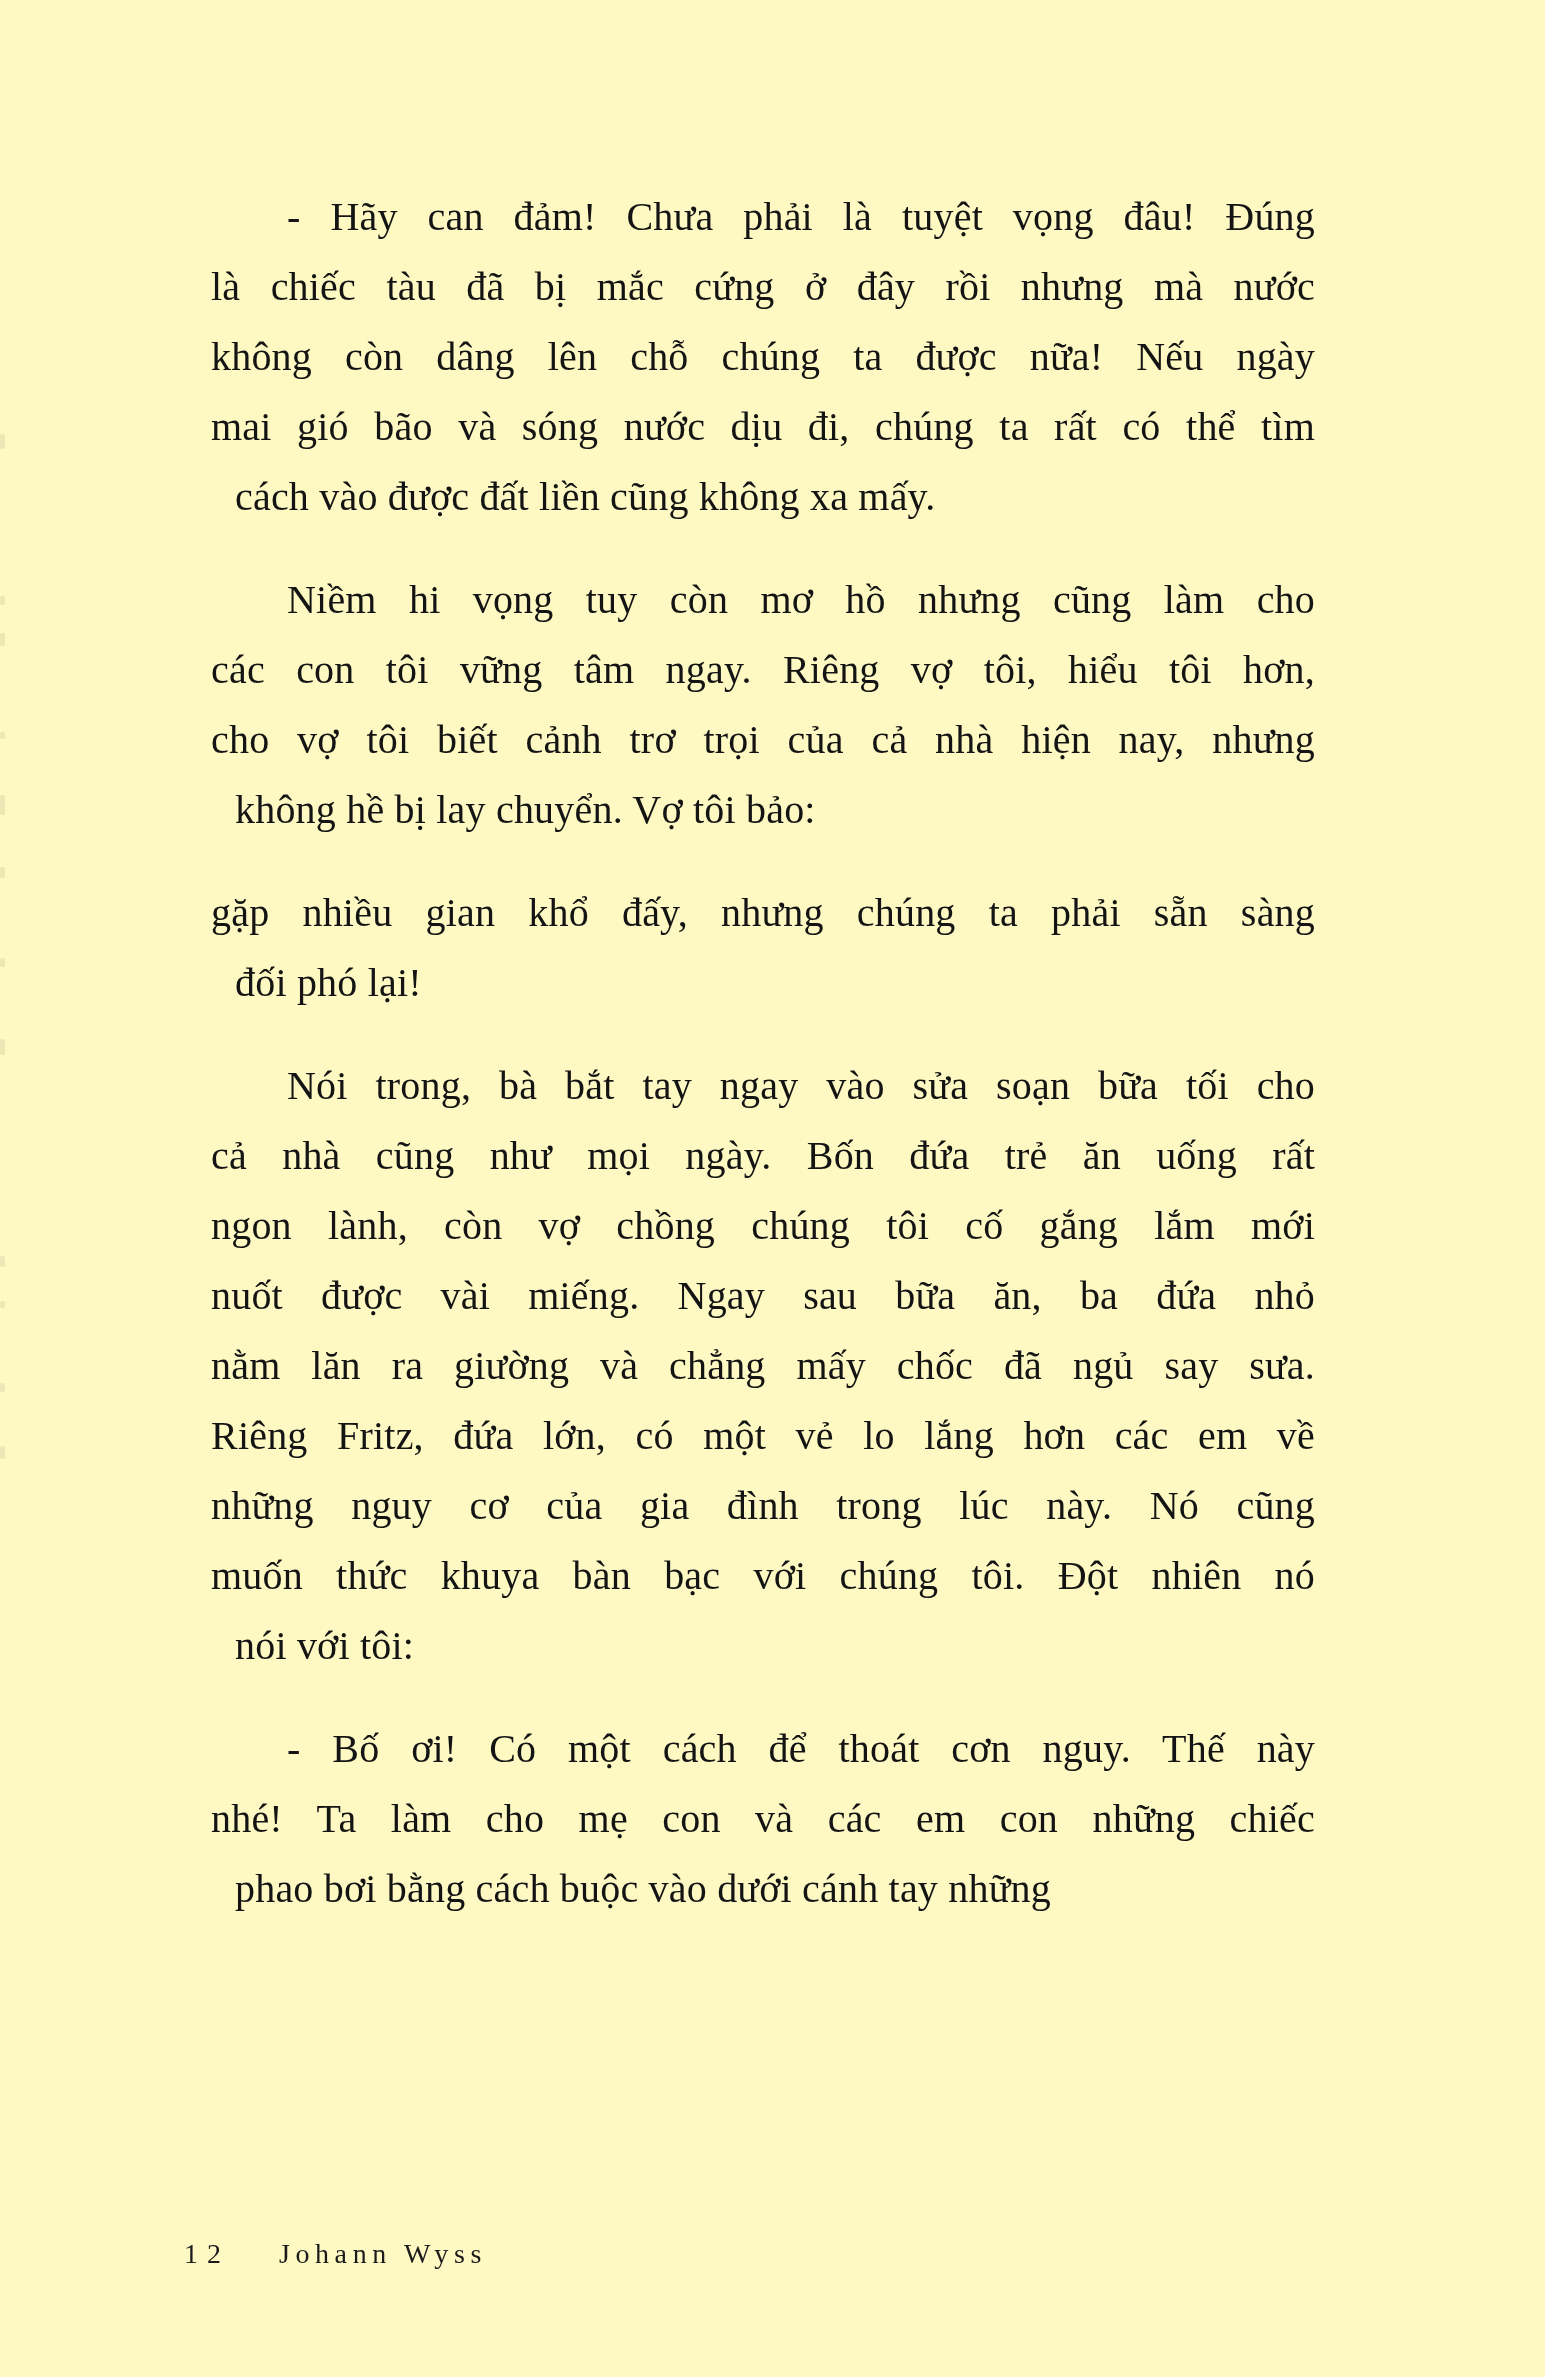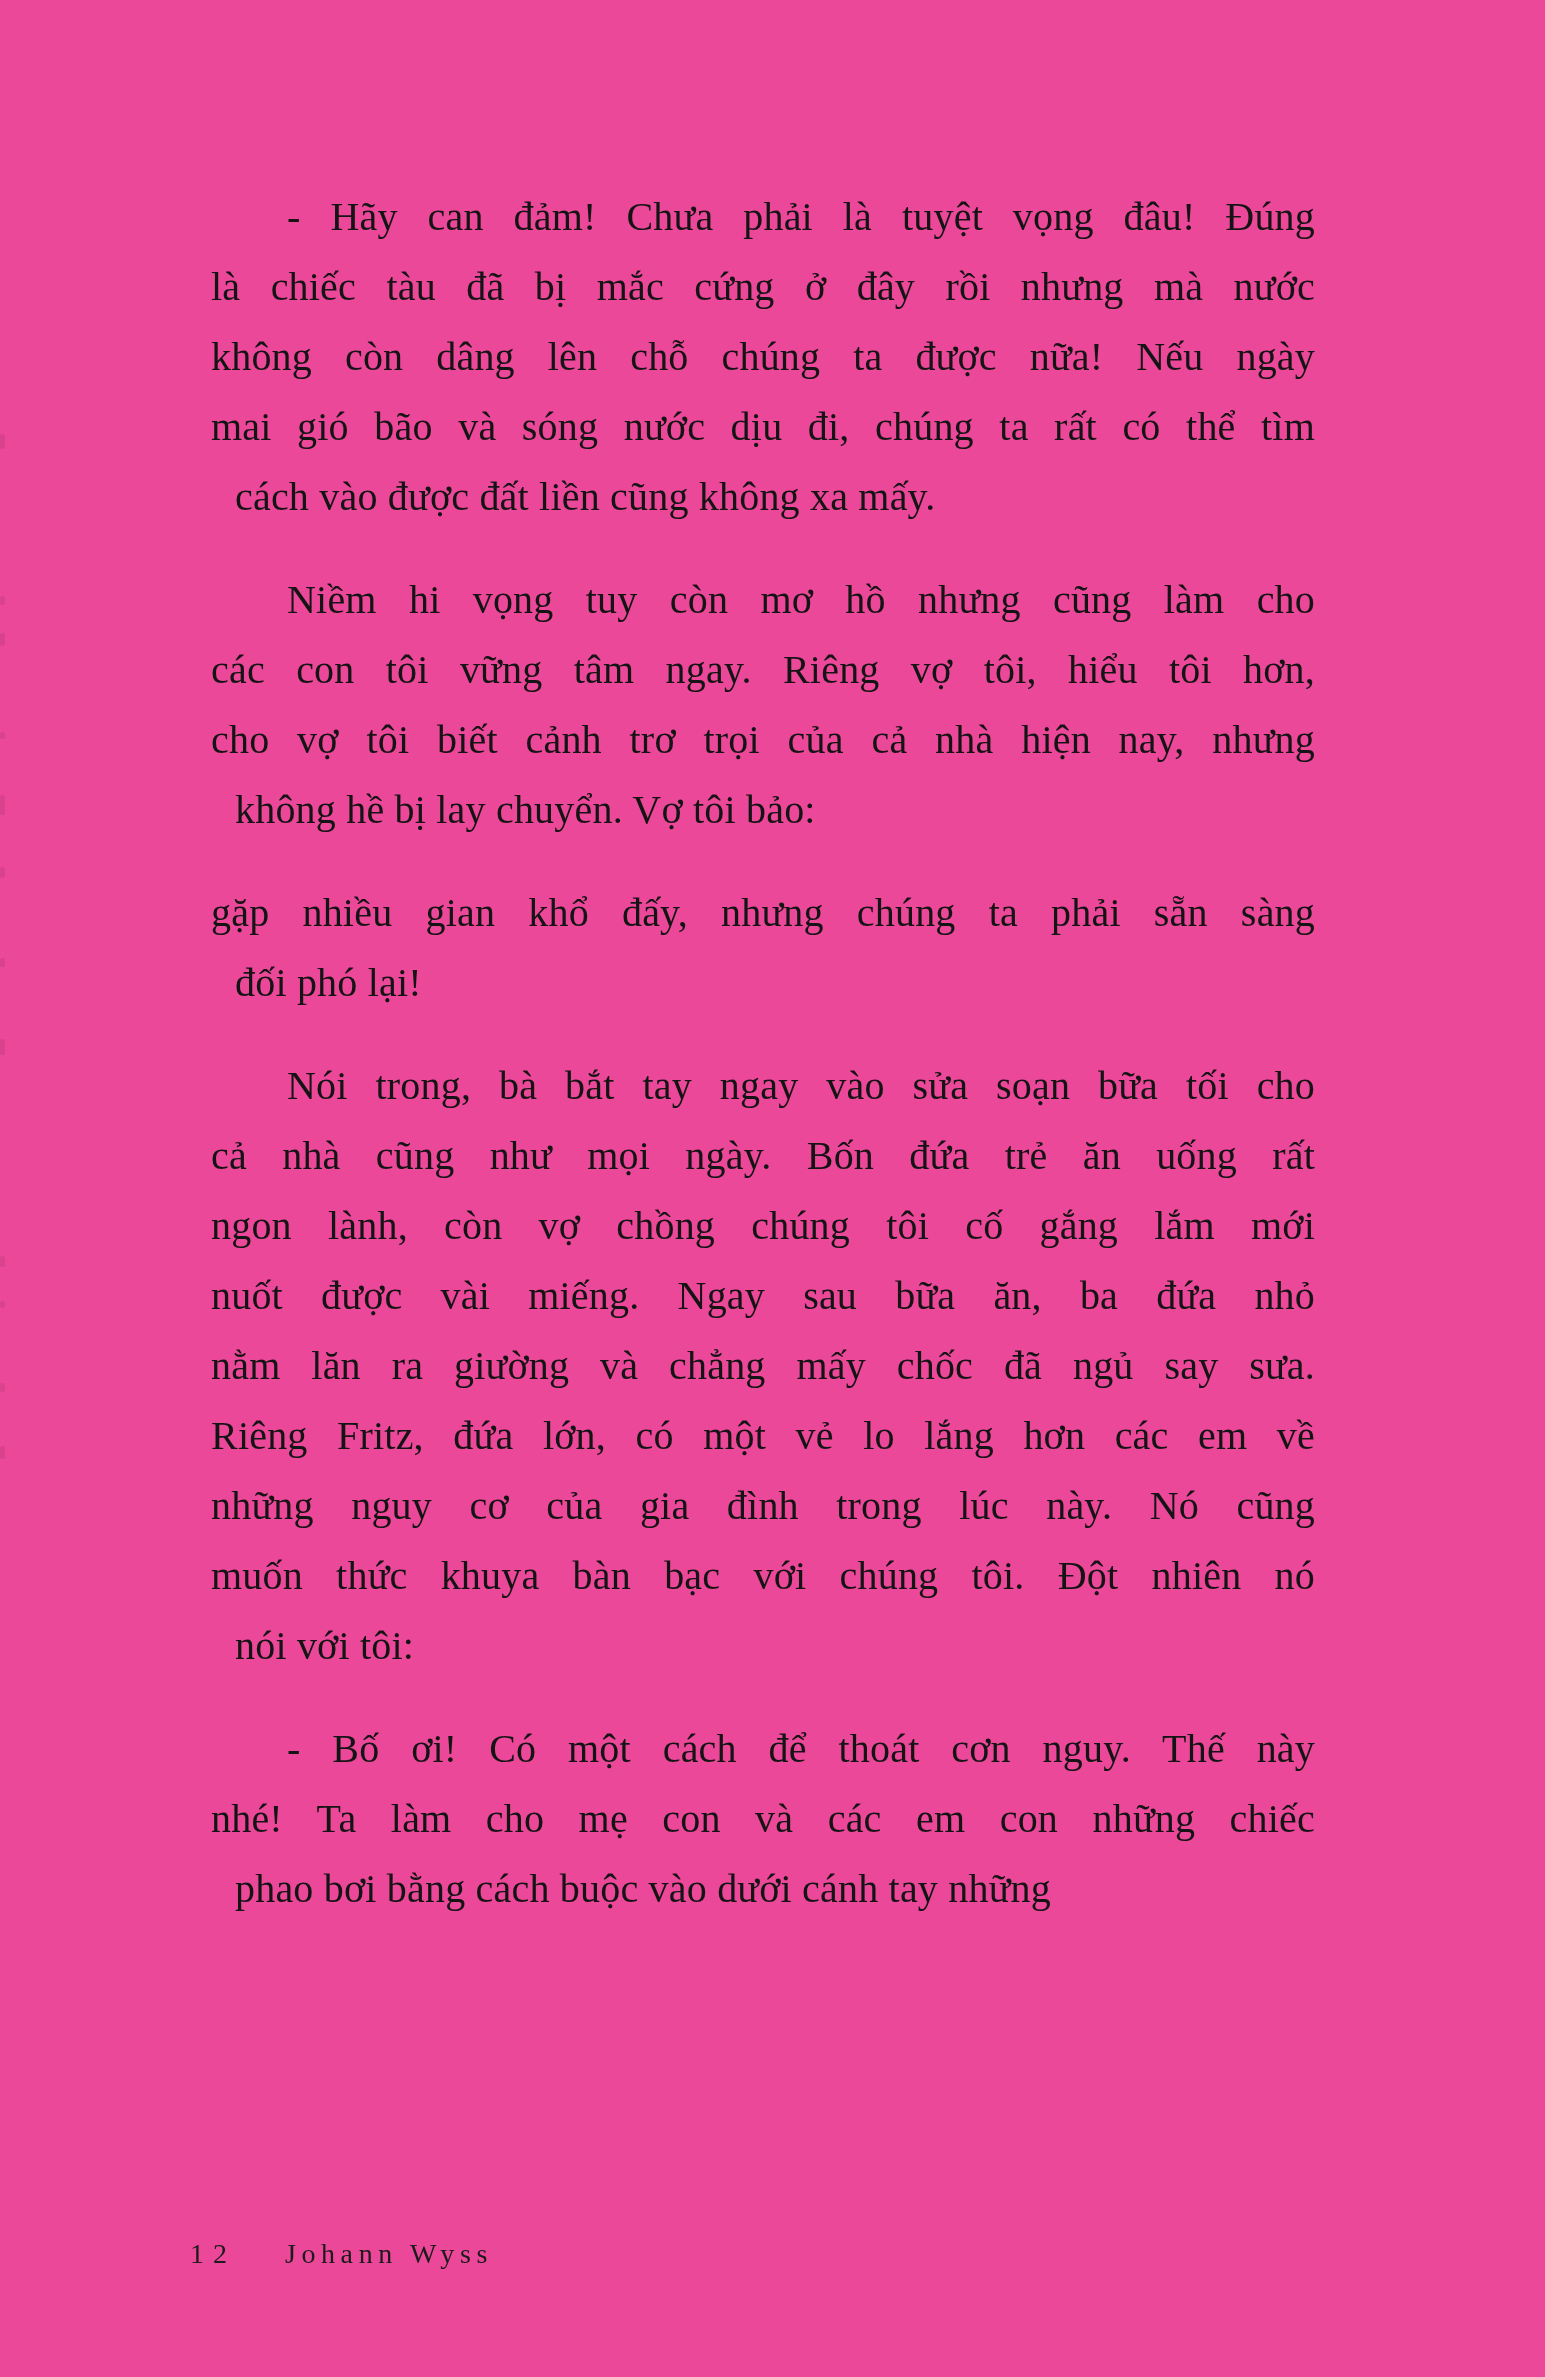--- a/index.html
+++ b/index.html
@@ -4,21 +4,21 @@
 <style>
   html, body {
     margin: 0;
     padding: 0;
     background: #ffffff;
   }
   .page {
     position: relative;
     width: 1545px;
     height: 2377px;
-    background: #ec4899;
+    background: #fef9c3;
     overflow: hidden;
     font-family: "Liberation Serif", "DejaVu Serif", serif;
     color: #141414;
   }
   .text-block {
     position: absolute;
     left: 211px;
     top: 182px;
     width: 1104px;
   }
@@ -39,21 +39,21 @@
   }
   .line.first {
     padding-left: 76px;
   }
   .line.last {
     text-align-last: left;
     margin-left: 24px;
   }
   .footer {
     position: absolute;
-    left: 190px;
+    left: 184px;
     top: 2238px;
     display: flex;
     align-items: center;
     gap: 49px;
     font-size: 28px;
     color: #1b1b1b;
   }
   .footer .pagenum {
     letter-spacing: 0.32em;
   }

